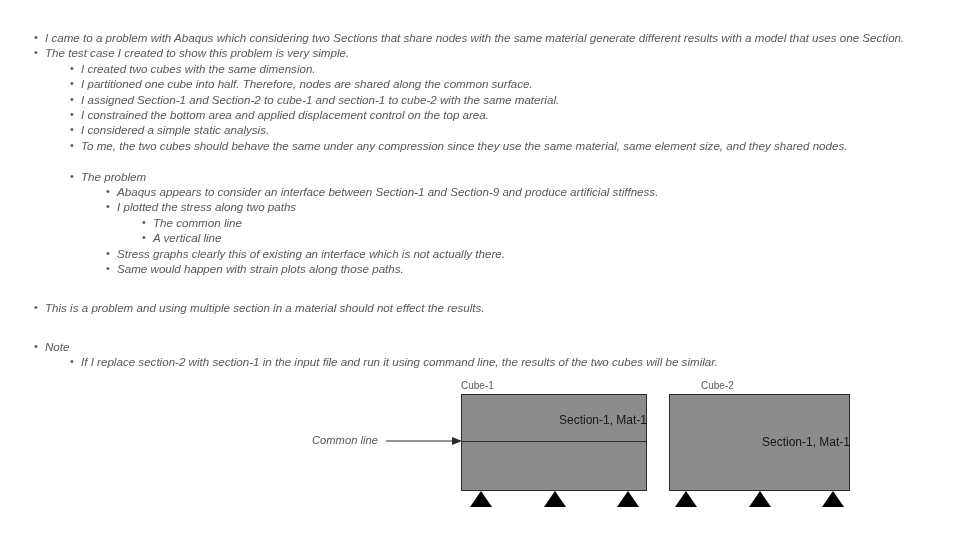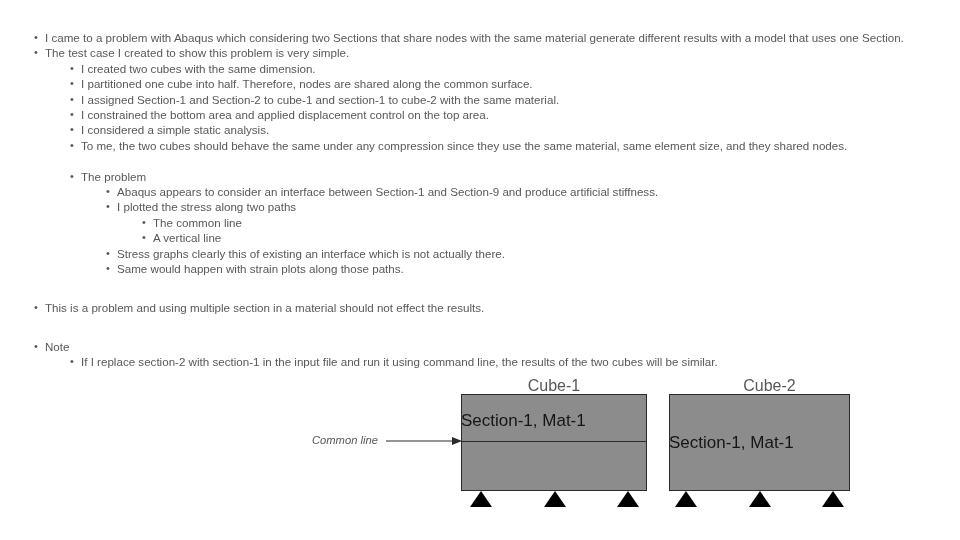--- a/index.html
+++ b/index.html
@@ -39,60 +39,61 @@
   .bullet-row .dot {
     flex: 0 0 auto;
     width: 11px;
     text-align: left;
     font-size: 11px;
     line-height: 15.4px;
     color: #58585a;
   }
   .bullet-row .txt {
     flex: 1 1 auto;
+    font-style: italic;
   }
   .lvl-1 { margin-left: 0px;  }
   .lvl-2 { margin-left: 36px; }
   .lvl-3 { margin-left: 72px; }
   .lvl-4 { margin-left: 108px; }
   .spacer-row { height: 15.4px; }
   .gap-row { height: 8px; }
 
   
   .diagram {
     position: absolute;
     left: 0;
     top: 370px;
     width: 960px;
     height: 170px;
   }
   .cube-title {
     position: absolute;
-    font-size: 16px;
-    color: #58585a;
-    text-align: center;
+    font-size: 10px;
+    color: #58585a;
+    text-align: left;
     line-height: 13px;
     white-space: nowrap;
   }
   .cube-box {
     position: absolute;
     background: #8c8c8c;
     border: 1px solid #2b2b2b;
     box-sizing: border-box;
   }
   .cube-divider {
     position: absolute;
     background: #2b2b2b;
     height: 1px;
   }
   .sect-label {
     position: absolute;
-    font-size: 17px;
+    font-size: 12px;
     color: #161616;
-    text-align: left;
+    text-align: right;
     line-height: 13px;
     white-space: nowrap;
   }
   .tri {
     position: absolute;
     width: 0;
     height: 0;
     border-left: 11px solid transparent;
     border-right: 11px solid transparent;
     border-bottom: 16px solid #000000;
@@ -223,21 +224,21 @@
 
     <div class="sect-label" style="left:461px; top:44px; width:186px;">Section-1, Mat-1</div>
 
     <div class="cube-divider" style="left:462px; top:71px; width:184px;"></div>
 
 
     <div class="tri" style="left:470px; top:121px;"></div>
     <div class="tri" style="left:544px; top:121px;"></div>
     <div class="tri" style="left:617px; top:121px;"></div>
 
-    <div class="cube-title" style="left:679px; top:9px; width:181px;">Cube-2</div>
+    <div class="cube-title" style="left:701px; top:9px; width:181px;">Cube-2</div>
 
     <div class="cube-box" style="left:669px; top:24px; width:181px; height:97px;"></div>
 
     <div class="sect-label" style="left:669px; top:66px; width:181px;">Section-1, Mat-1</div>
 
     <div class="tri" style="left:675px; top:121px;"></div>
     <div class="tri" style="left:749px; top:121px;"></div>
     <div class="tri" style="left:822px; top:121px;"></div>
 
     <div class="common-label" style="left:312px; top:64px;font-style:italic;">Common line</div>

